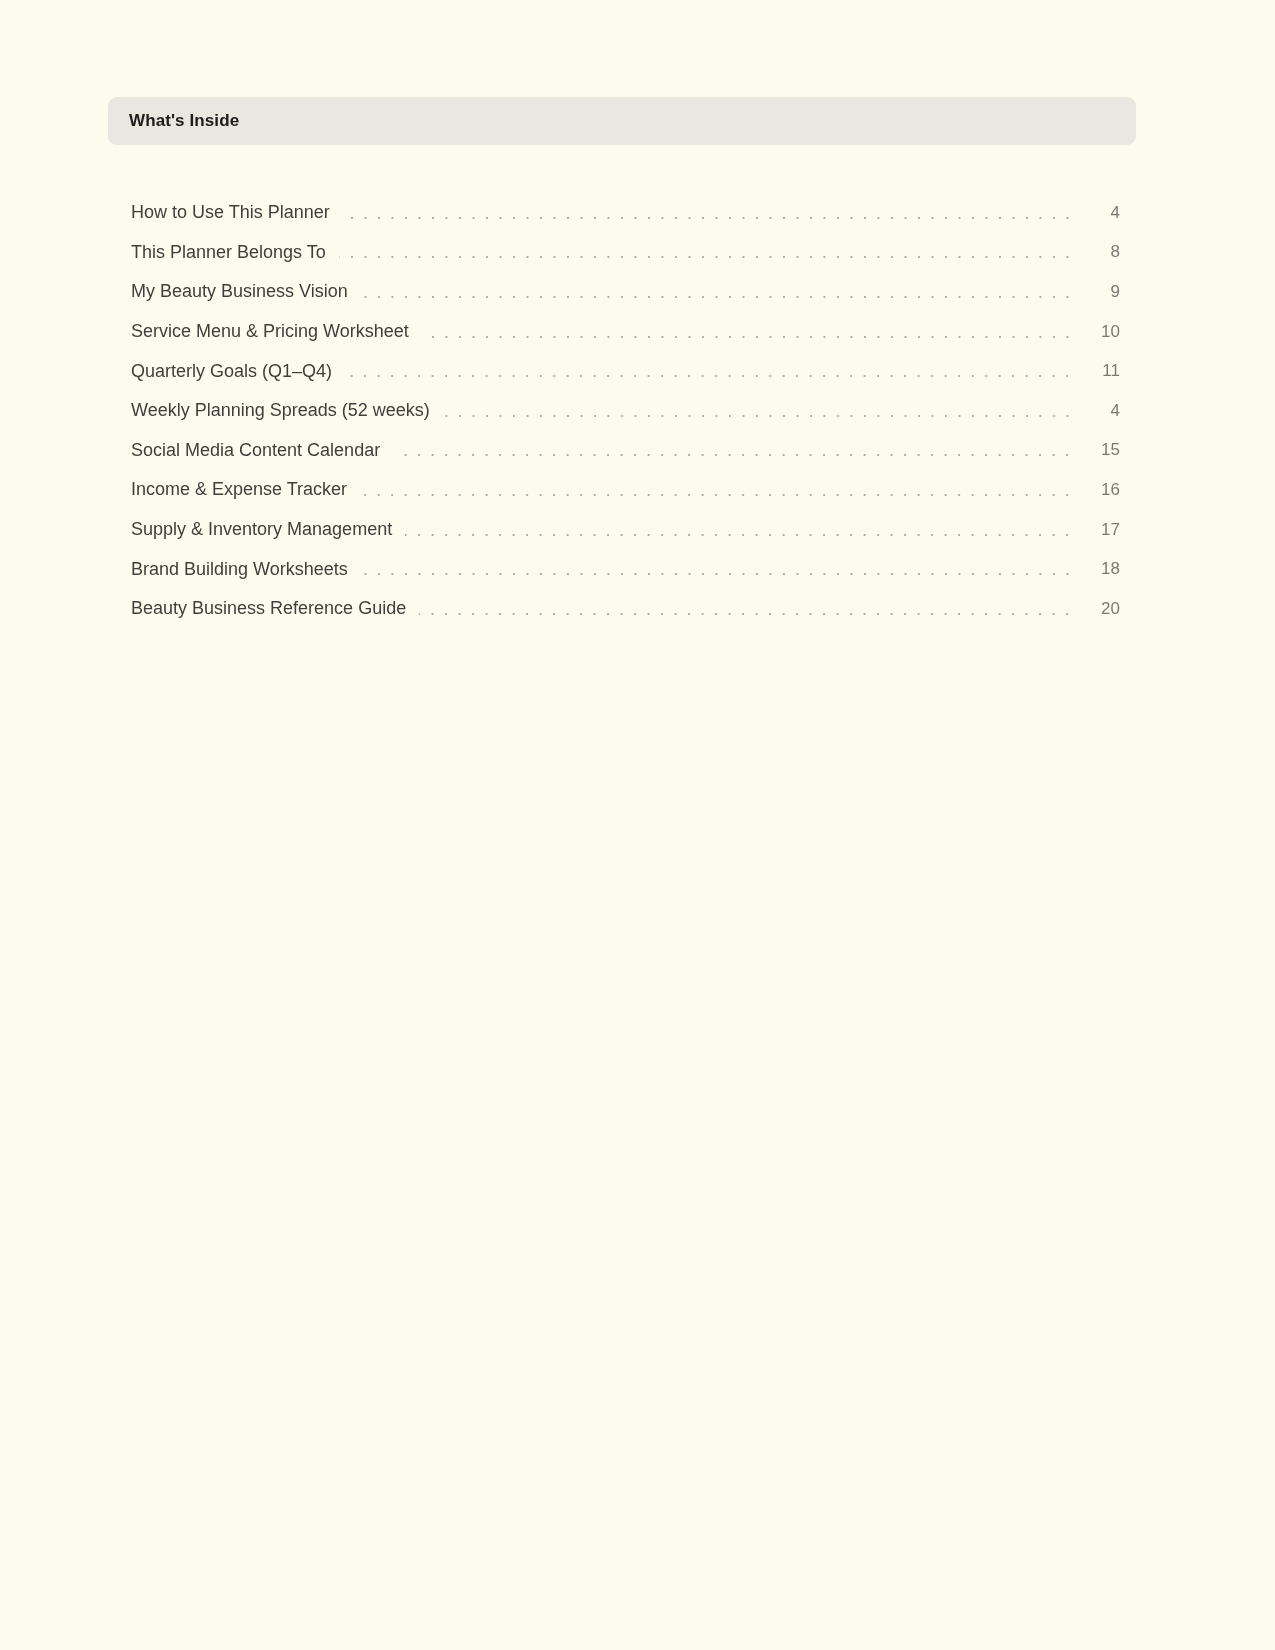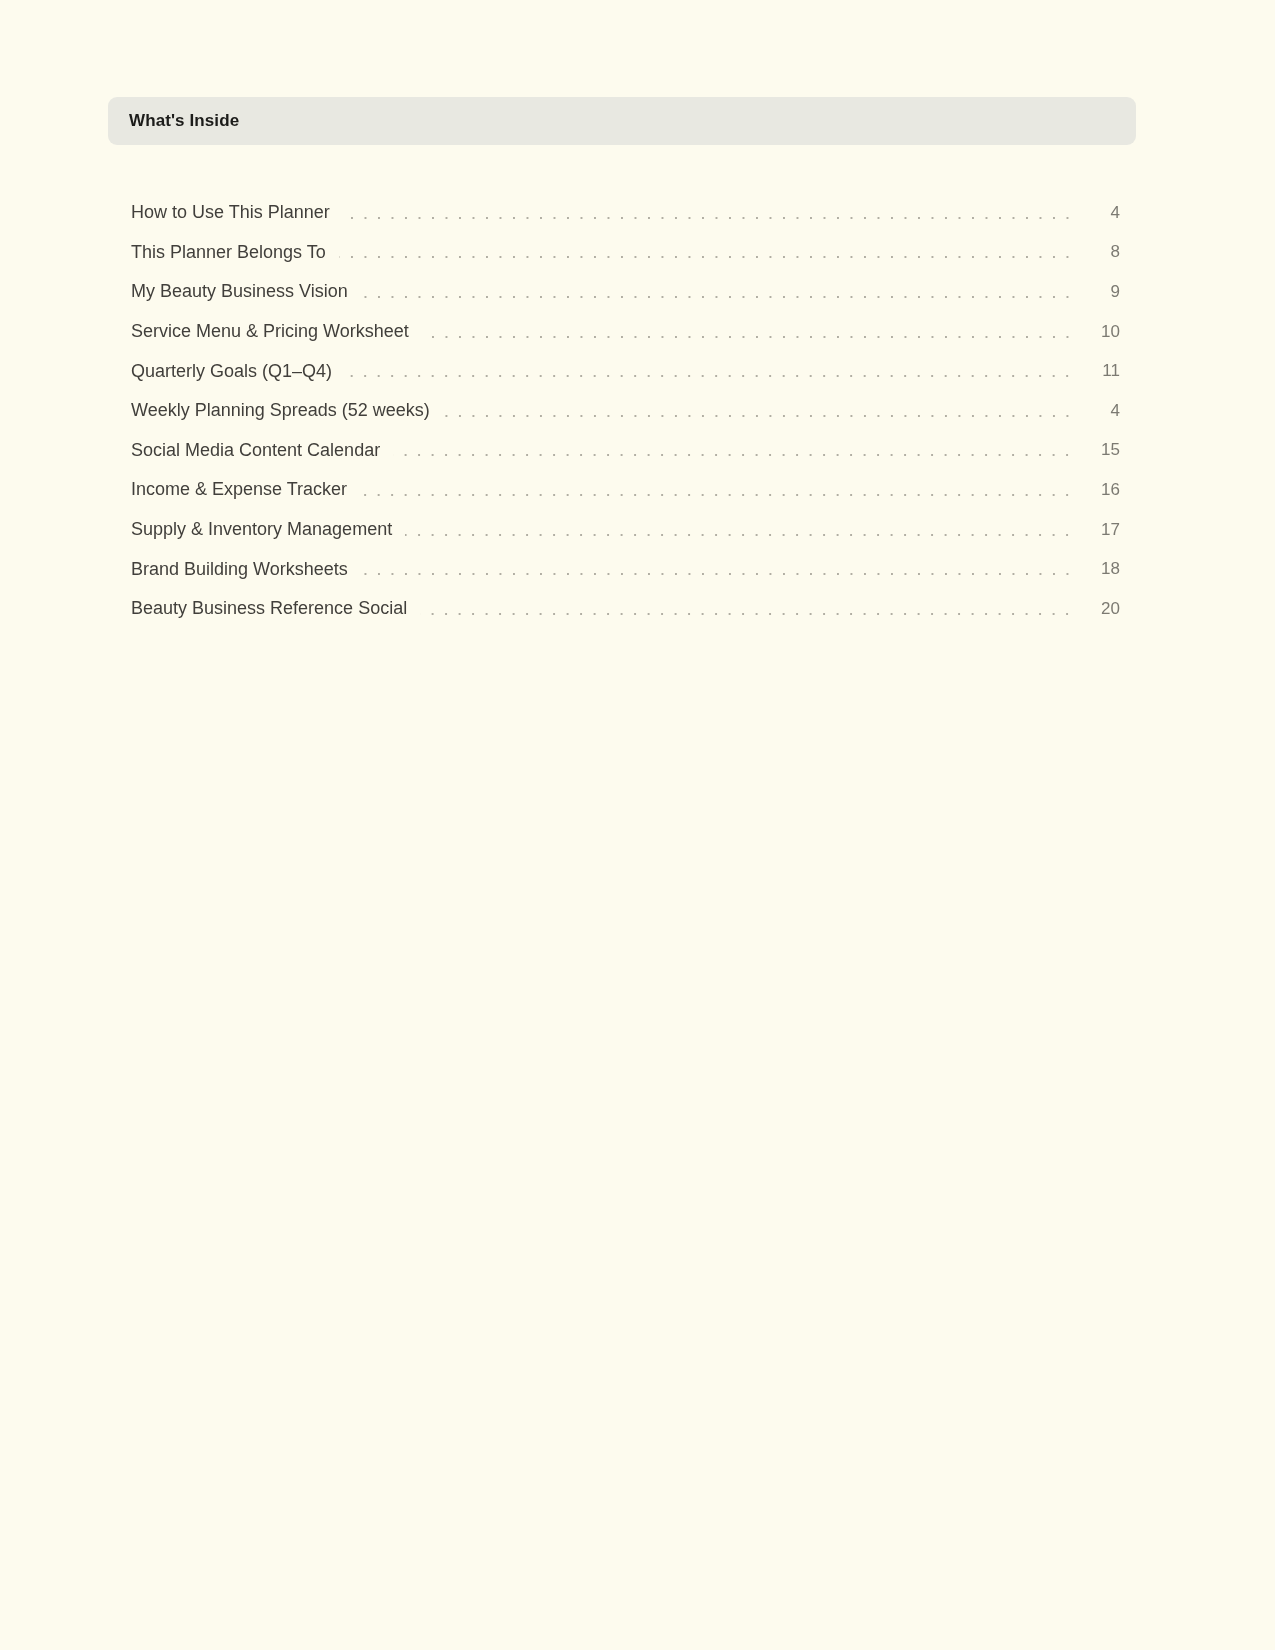--- a/index.html
+++ b/index.html
@@ -145,20 +145,20 @@
     </div>
 
     <div class="toc-row">
       <span class="toc-label">Brand Building Worksheets</span>
       <span class="toc-dots"></span>
       <span class="toc-page">18</span>
     </div>
 
 
     <div class="toc-row">
-      <span class="toc-label">Beauty Business Reference Social</span>
+      <span class="toc-label">Beauty Business Reference Guide</span>
       <span class="toc-dots"></span>
       <span class="toc-page">20</span>
     </div>
 
   </div>
 
 </div>
 
 </body></html>

